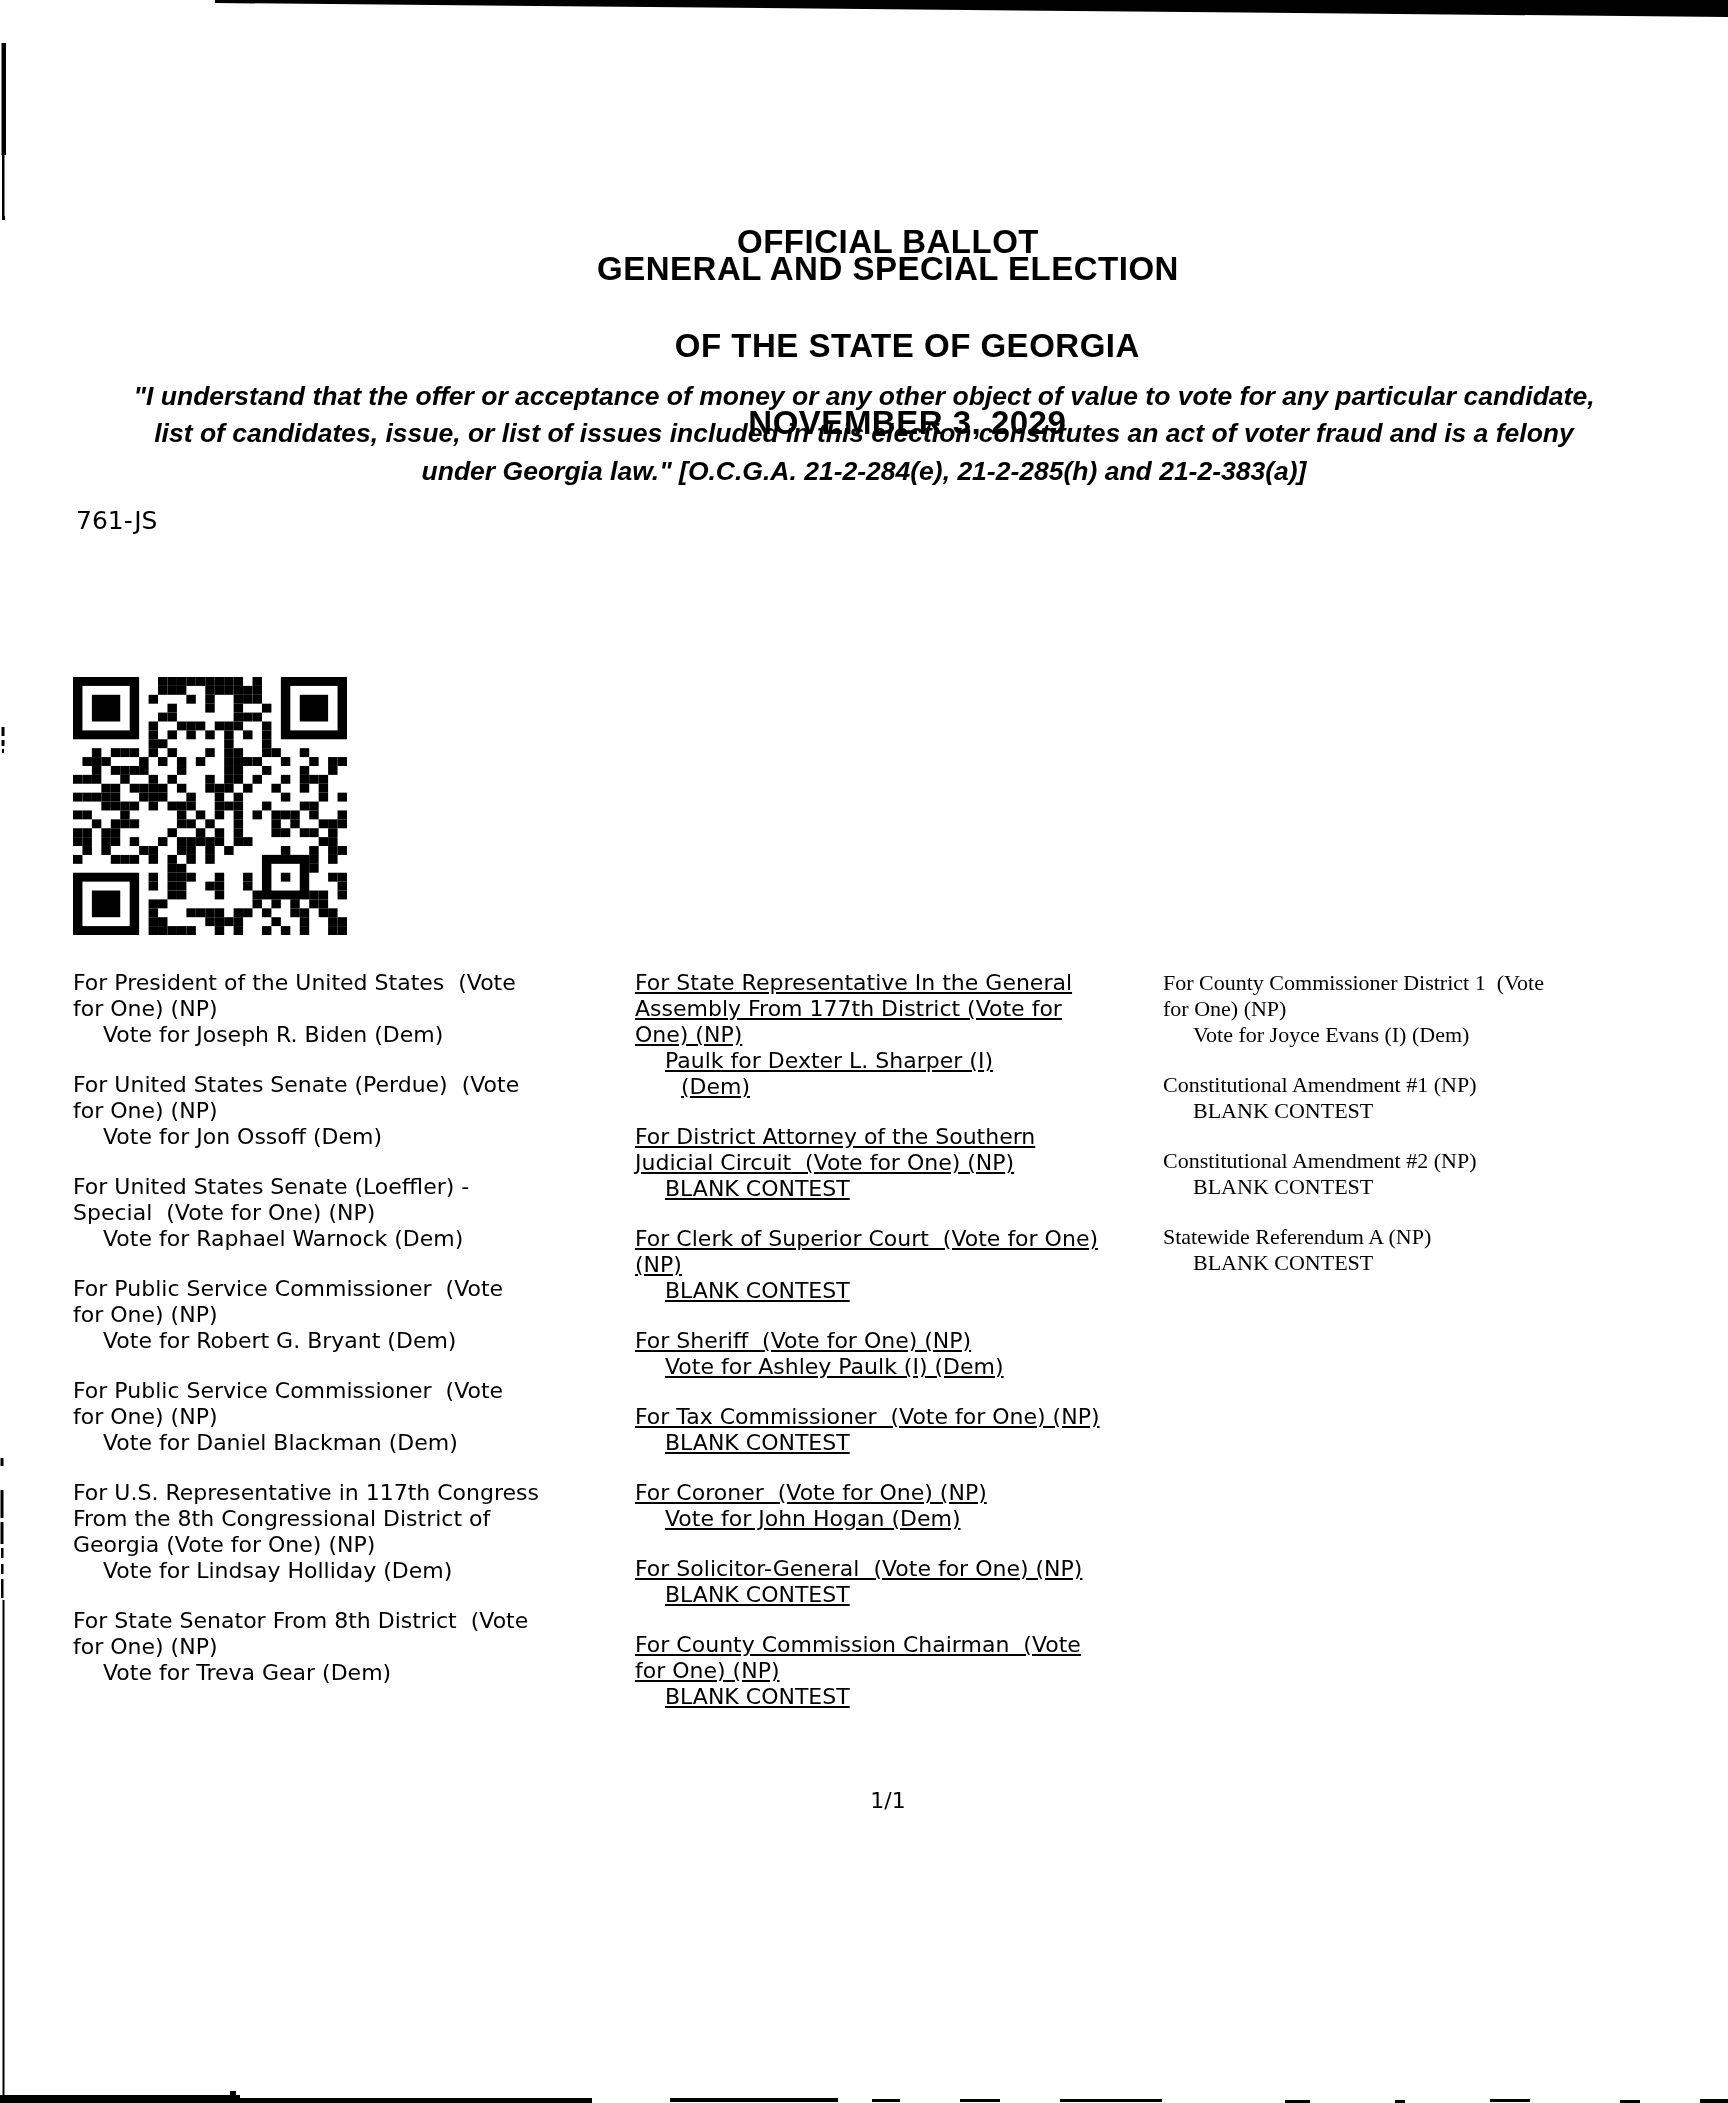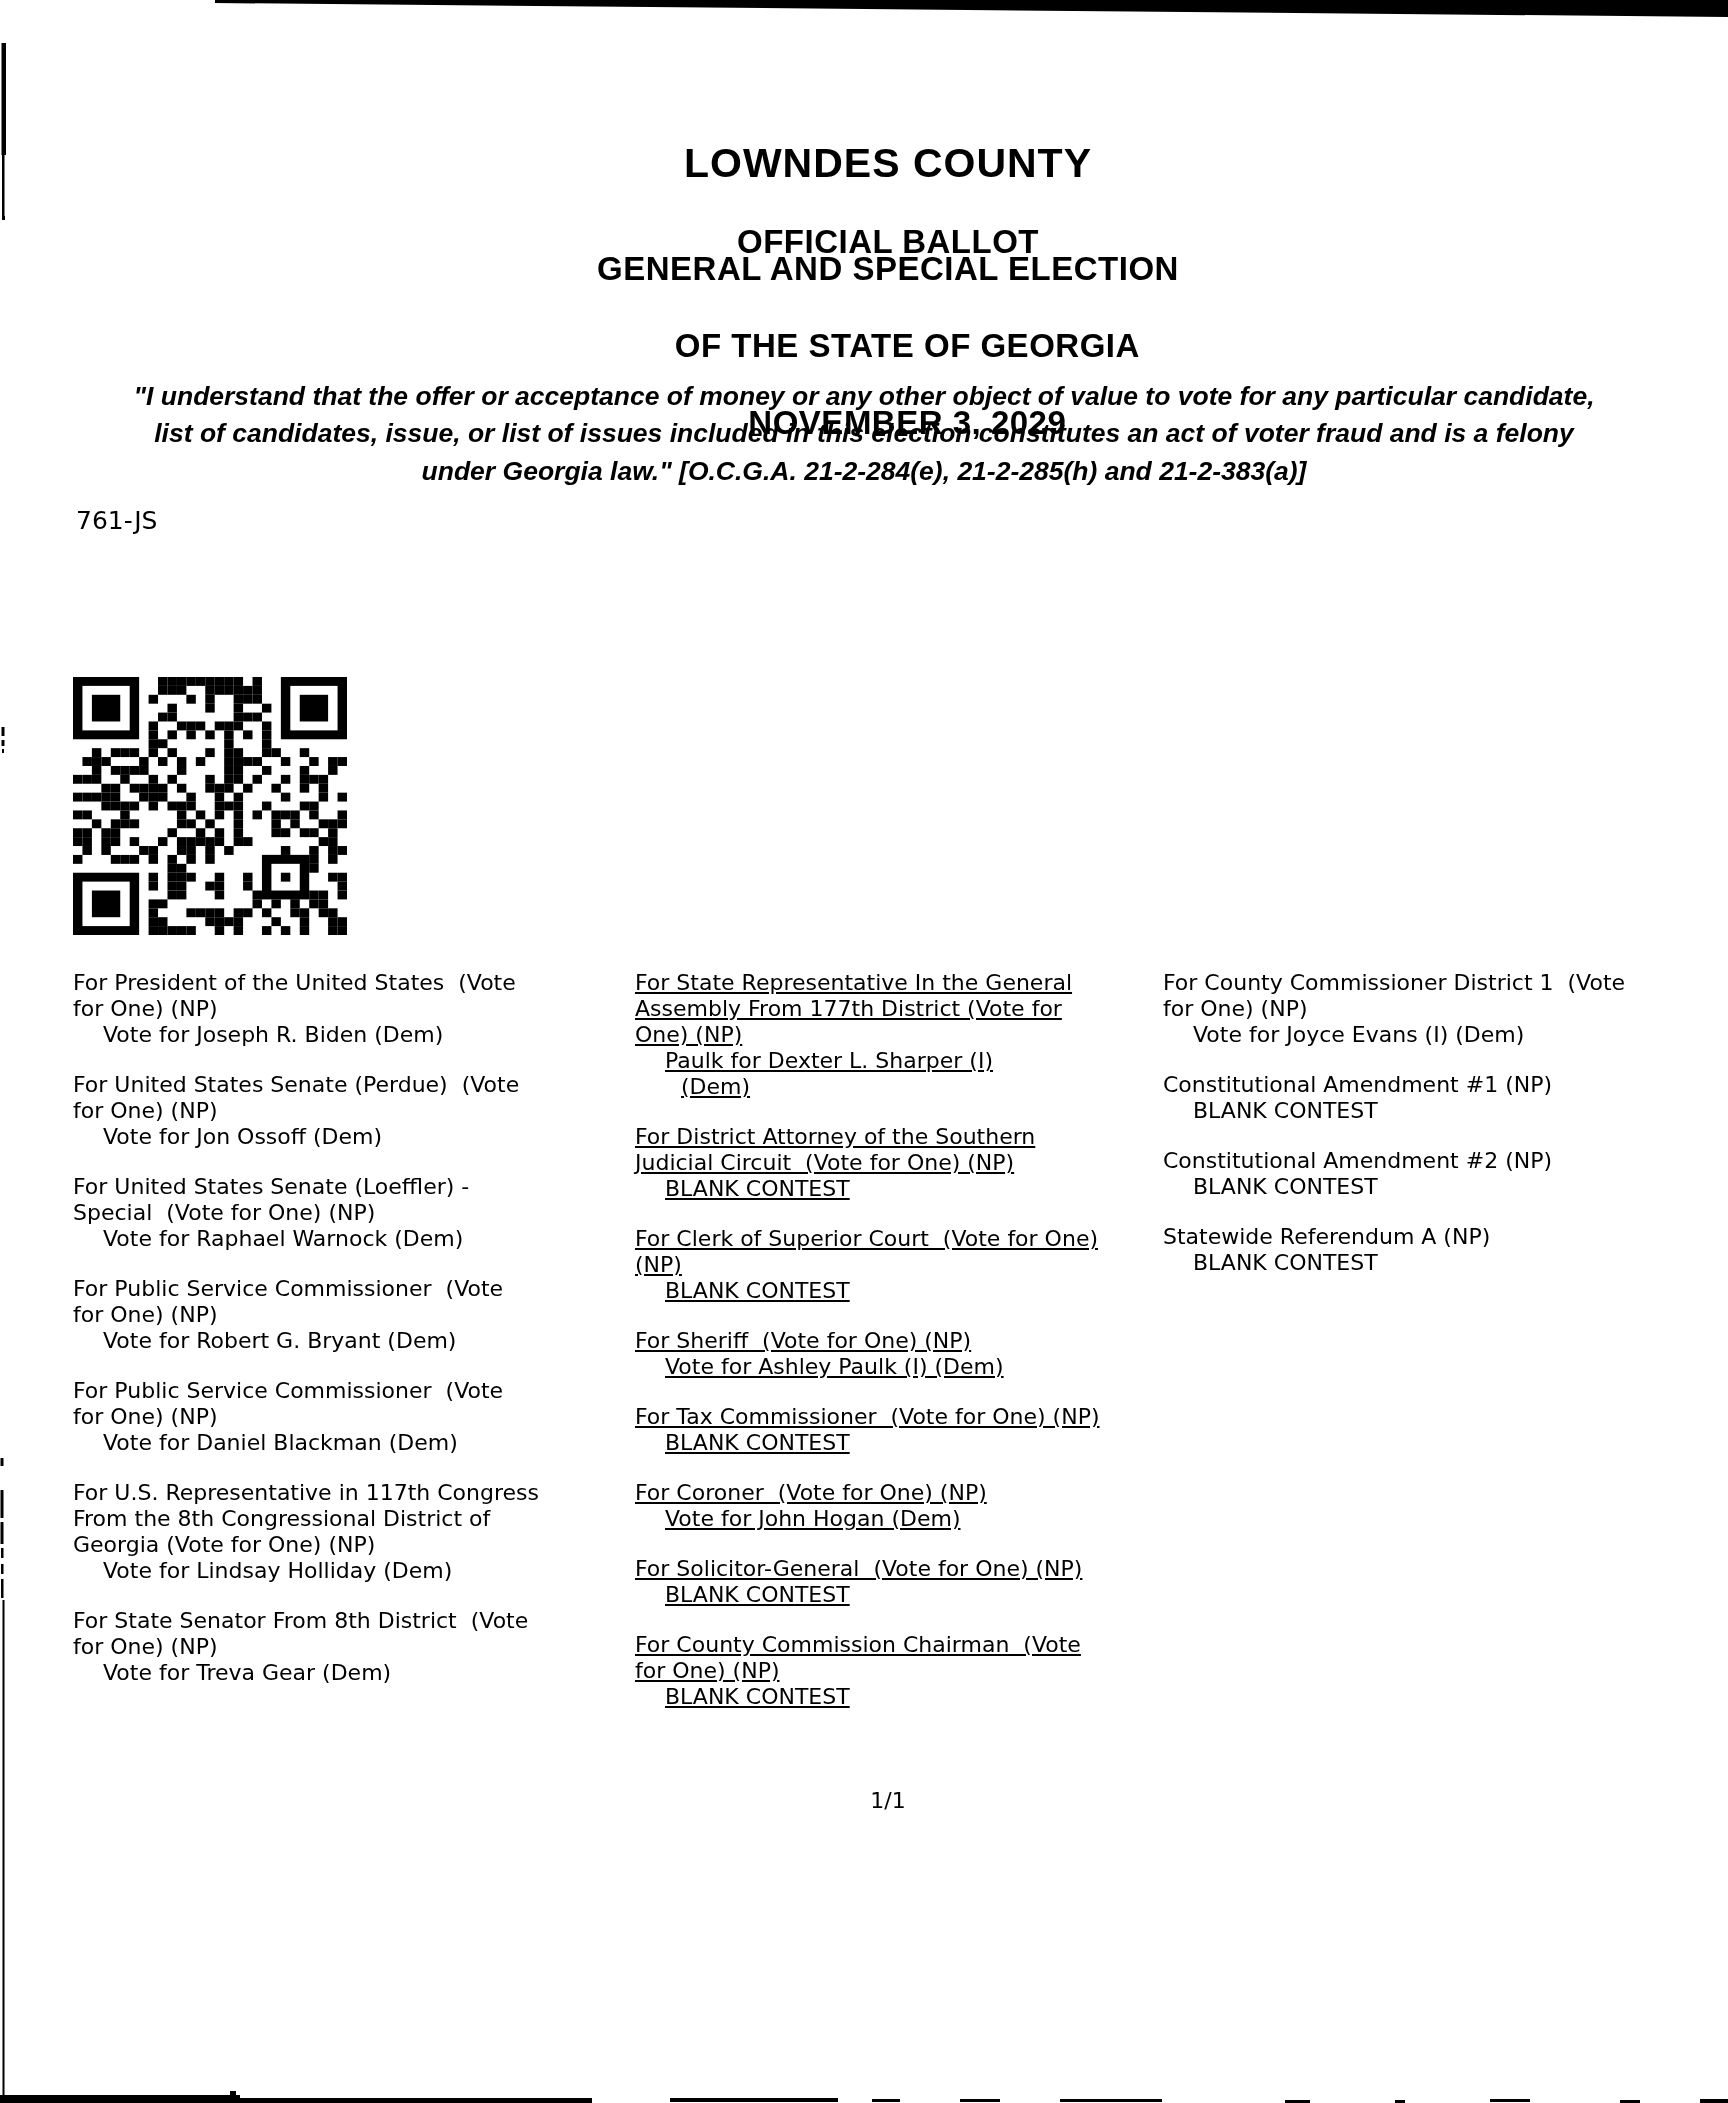--- a/index.html
+++ b/index.html
@@ -23,34 +23,33 @@
           font-size:26.5px;line-height:37.5px;white-space:pre;}
   
   .style-code{position:absolute;left:76px;top:506px;font-size:25px;}
   .page-num{position:absolute;left:48px;top:1788px;width:1680px;text-align:center;font-size:22px;}
   
   .qr{position:absolute;left:73px;top:677px;width:274px;height:258px;}
   
   .col{position:absolute;top:970px;font-size:22px;line-height:26px;}
   .col1{left:73px;width:545px;}
   .col2{left:635px;width:548px;text-decoration:underline;}
-  .col3{left:1163px;width:565px;}
+  .col3{left:1163px;width:565px;font-family:Liberation Serif, serif;}
   .contest{margin-bottom:24px;}
   .tline,.cline{white-space:pre;}
   .cline{padding-left:30px;}
   .cline.c2{padding-left:46px;}
   
   .artifacts{position:absolute;left:0;top:0;pointer-events:none;}
 </style>
 </head>
 <body>
 
 <div class="page">
 
-  <div class="hdr hdr-county">LOWNDES COUNTY</div>
   <div class="hdr hdr-official">OFFICIAL BALLOT</div>
   <div class="hdr hdr-election"><span>GENERAL AND SPECIAL ELECTION</span><br>
     <span>OF THE STATE OF GEORGIA</span><br>
     <span>NOVEMBER 3, 2029</span></div>
 
   <div class="notice" style="top:378px">"I understand that the offer or acceptance of money or any other object of value to vote for any particular candidate,</div>
   <div class="notice" style="top:415px">list of candidates, issue, or list of issues included in this election constitutes an act of voter fraud and is a felony</div>
   <div class="notice" style="top:453px">under Georgia law." [O.C.G.A. 21-2-284(e), 21-2-285(h) and 21-2-383(a)]</div>
 
   <div class="style-code">761-JS</div>

